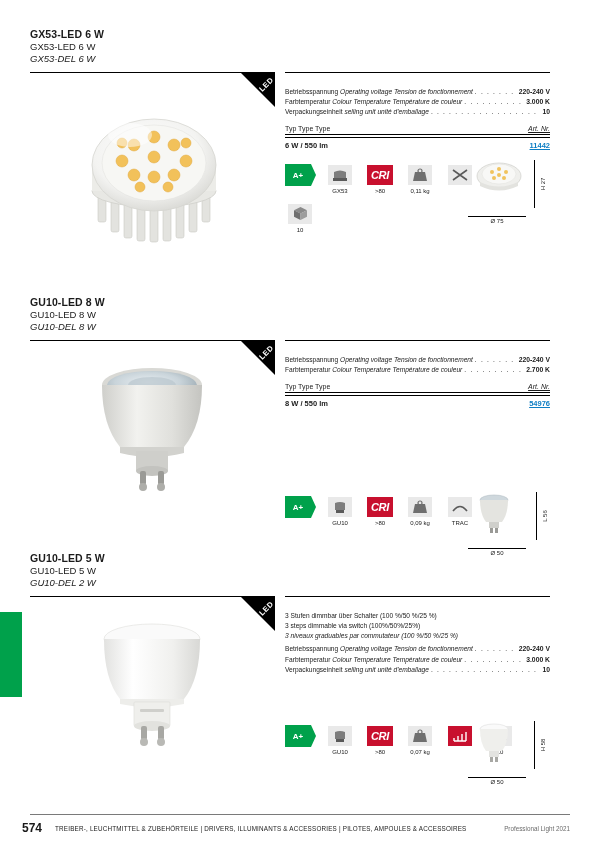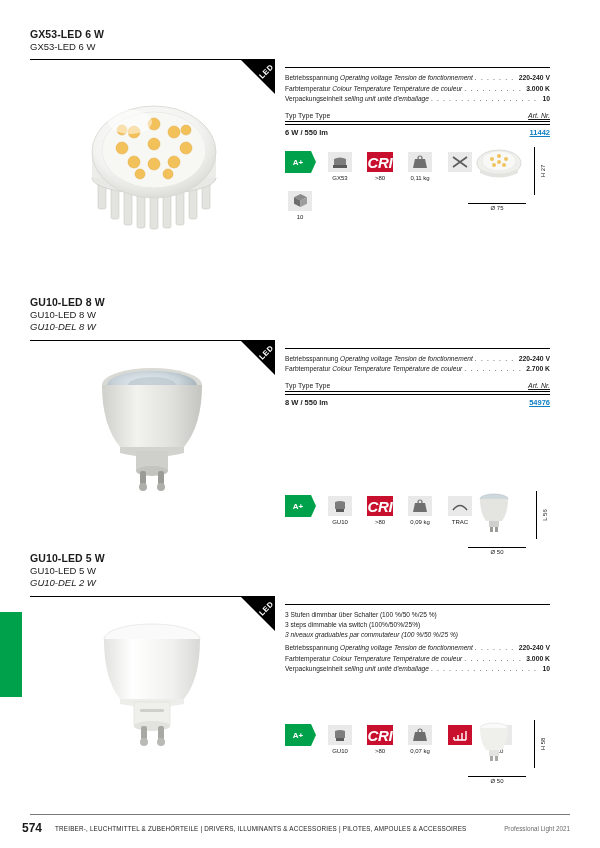--- a/index.html
+++ b/index.html
@@ -78,22 +78,21 @@
     font-weight:bold;
     letter-spacing:0.5px;
     transform:rotate(-45deg);
     transform-origin:center;
   }
 
   .info-col {
     width:265px;
     position:relative;
     border-top:1px solid #000;
-    padding-top:5px;
-    margin-top:8px;
+    padding-top:14px;
   }
 
   
   .spec-line {
     font-size:6.6px;
     line-height:1.5;
     display:flex;
     align-items:baseline;
     white-space:nowrap;
     overflow:hidden;
@@ -187,21 +186,21 @@
     width:24px;height:20px;
     background:#e9e9e9;
     display:flex;align-items:center;justify-content:center;
   }
   .gbox svg { display:block; }
 
   .cri {
     width:28px;height:20px;
     background:#c8102e;
     color:#fff;
-    font-size:15px;
+    font-size:11px;
     font-weight:bold;
     font-style:italic;
     display:flex;align-items:center;justify-content:center;
     letter-spacing:-0.3px;
   }
 
   
   .dim-block {
     position:absolute;
     right:0; top:-6px;
@@ -268,20 +267,21 @@
 </style>
 </head>
 <body>
 
 <div class="page">
 
   <div class="product p1">
     <div class="titles">
       <div class="title-main">GX53-LED 6 W</div>
       <div class="title-sub">GX53-LED 6 W</div>
+      <div class="title-sub italic">GX53-DEL 6 W</div>
     </div>
     <div class="body-row">
       <div class="img-col">
         <svg width="245" height="190" viewBox="0 0 245 190">
           <defs>
             <radialGradient id="g1" cx="45%" cy="38%" r="62%">
               <stop offset="0%" stop-color="#ffffff"></stop>
               <stop offset="70%" stop-color="#f3f3f1"></stop>
               <stop offset="100%" stop-color="#dcdcd8"></stop>
             </radialGradient>

